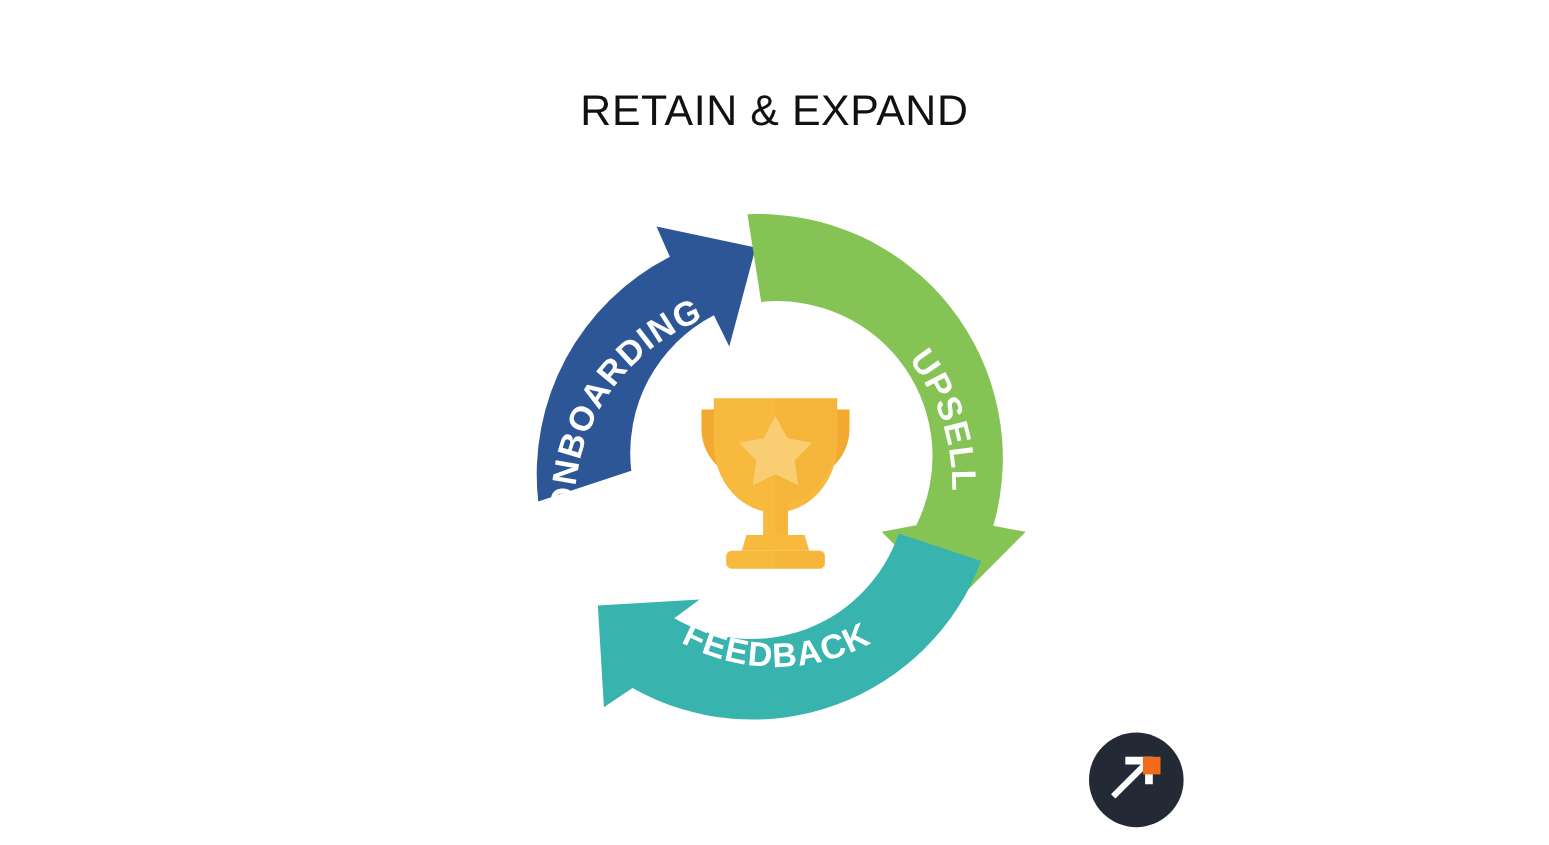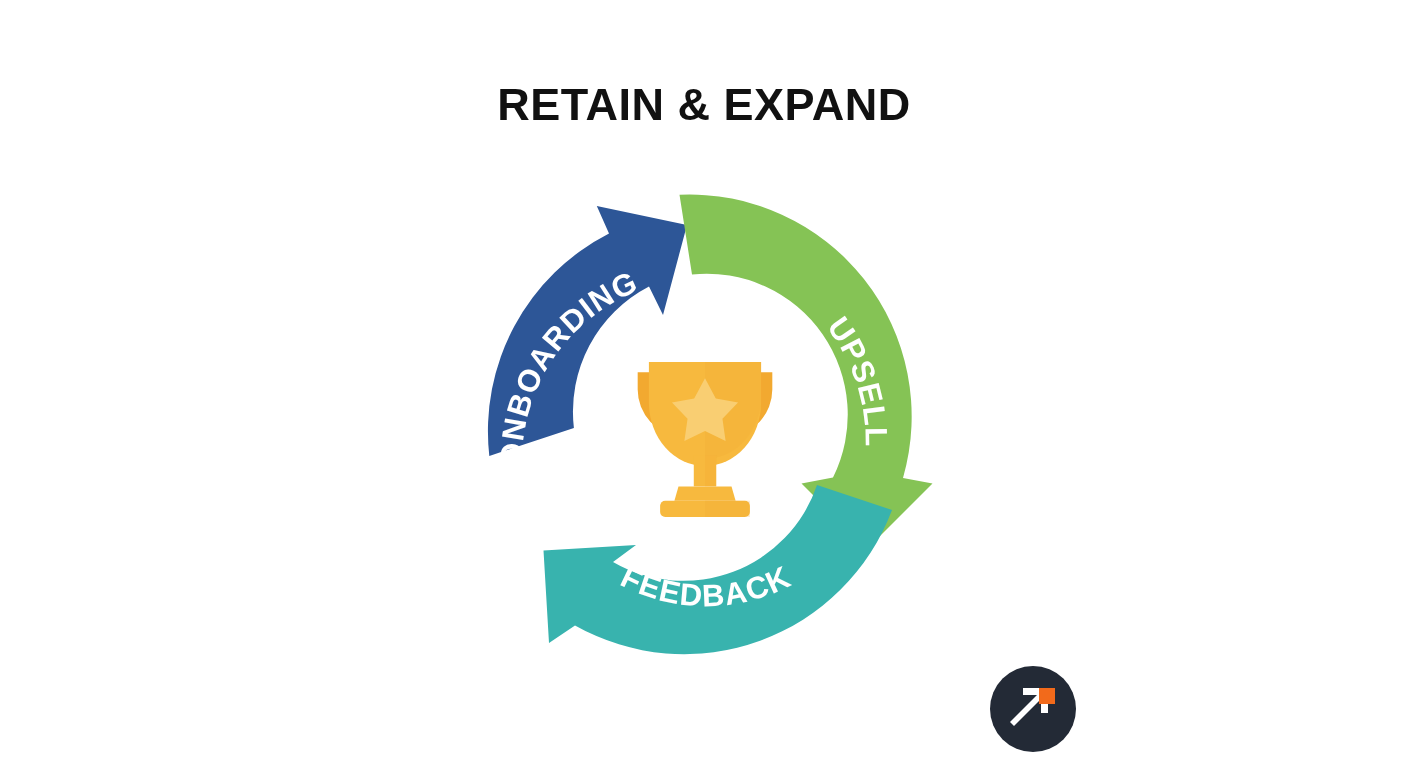--- a/index.html
+++ b/index.html
@@ -19,22 +19,22 @@
     height: 768px;
     background: #ffffff;
   }
   .title {
     position: absolute;
     top: 82px;
     left: 0;
     width: 1408px;
     text-align: center;
     font-family: "Liberation Sans", sans-serif;
-    font-size: 45px;
-    font-weight: bold;
+    font-size: 39px;
+    font-weight: normal;
     letter-spacing: 0.5px;
     color: #111111;
     line-height: 1;
     white-space: nowrap;
   }
   .cycle-wrap {
     position: absolute;
     left: 455px;
     top: 165px;
     width: 500px;

